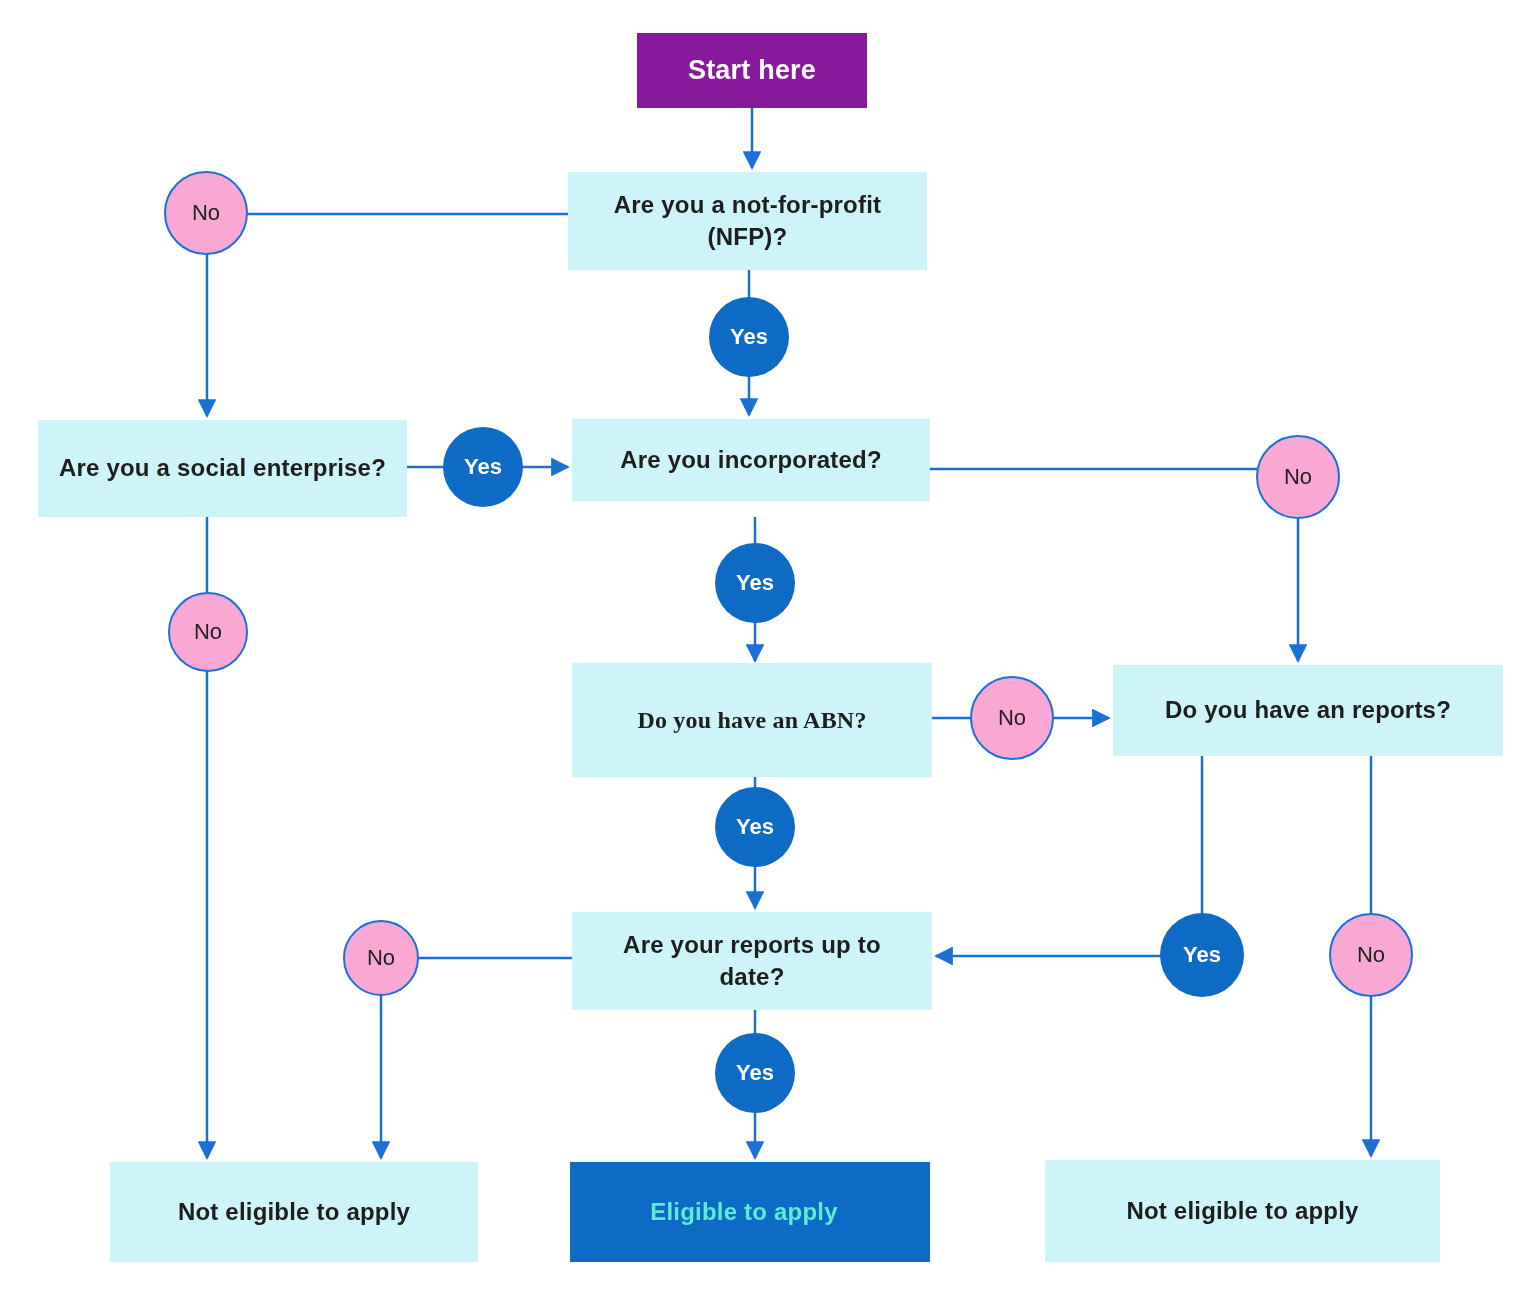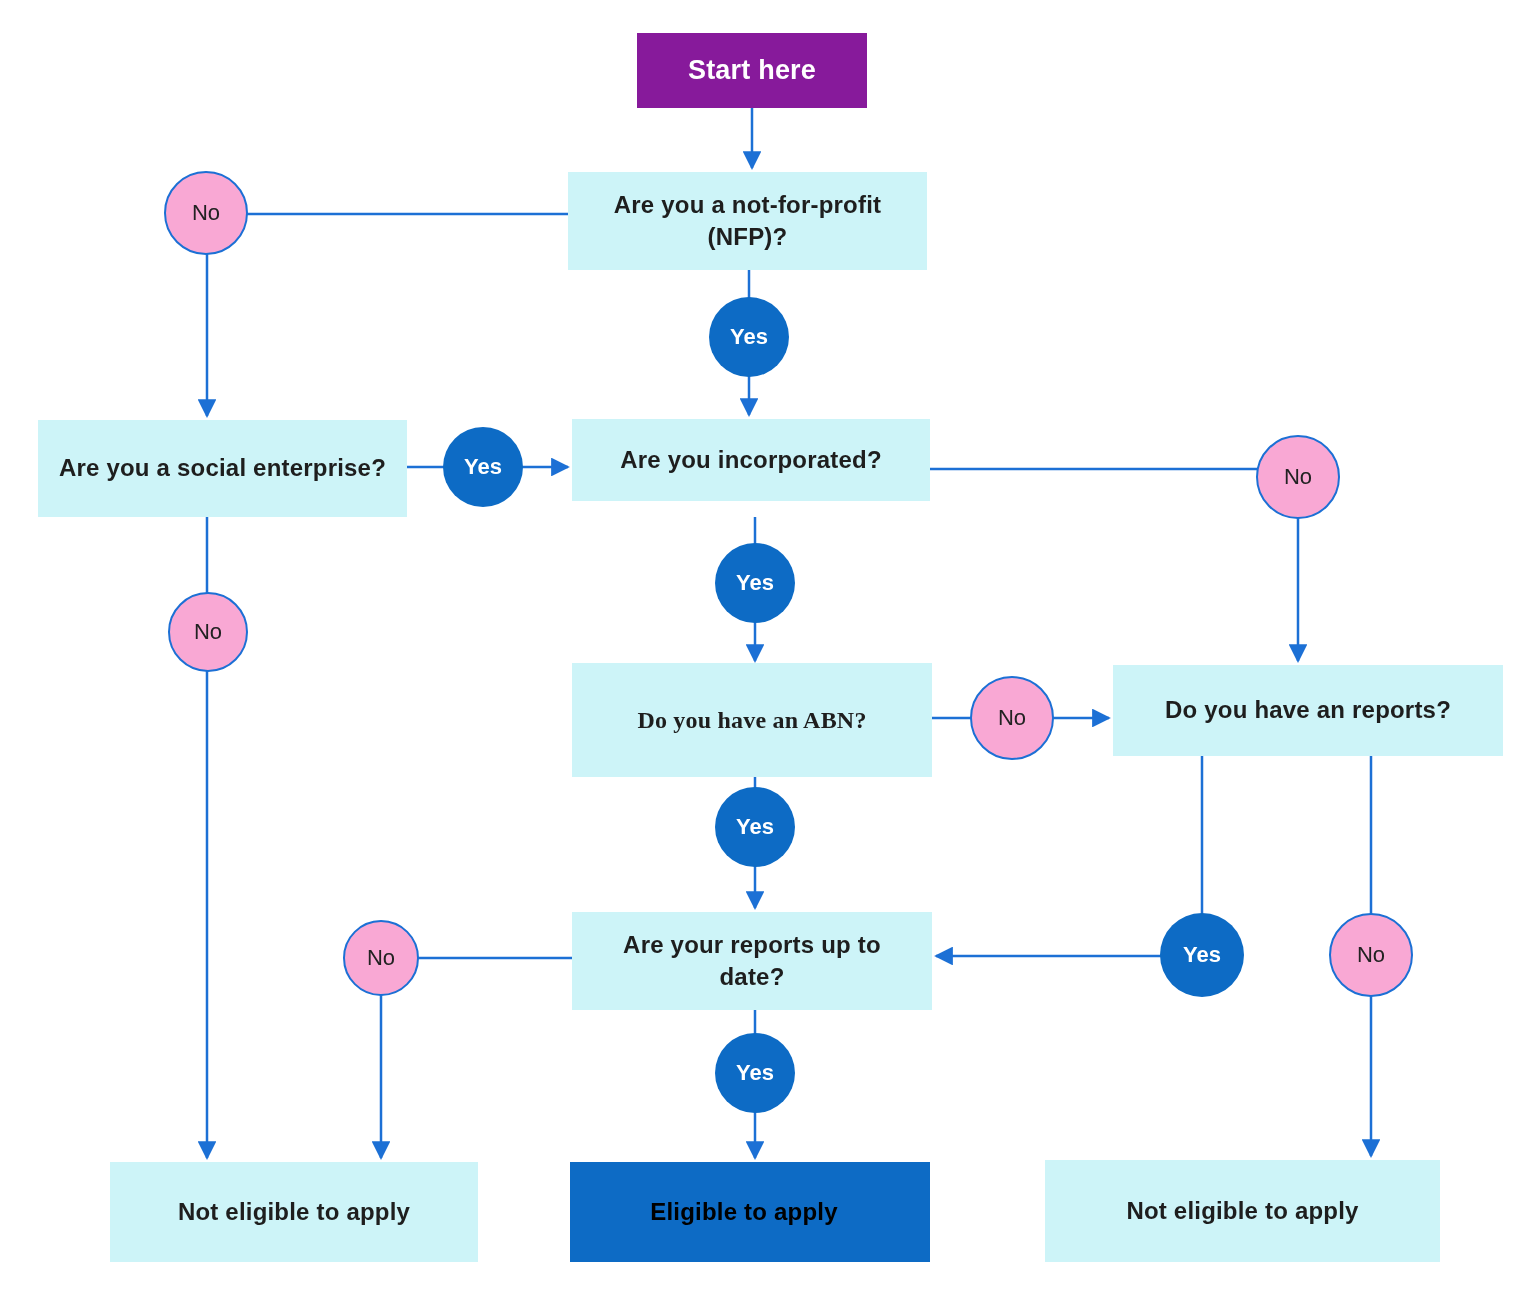--- a/index.html
+++ b/index.html
@@ -52,21 +52,21 @@
     color: #ffffff;
     font-size: 27px;
     font-weight: 700;
   }
   .node.result-no {
     background: var(--cyan, #CDF4F8);
     color: var(--text-dark, #1E1E1E);
   }
   .node.result-yes {
     background: var(--blue, #0D6BC5);
-    color: #000000;
+    color: #5eead4;
     padding-left: 8px;
   }
   .badge {
     position: absolute;
     z-index: 3;
     display: flex;
     align-items: center;
     justify-content: center;
     border-radius: 50%;
     box-sizing: border-box;

